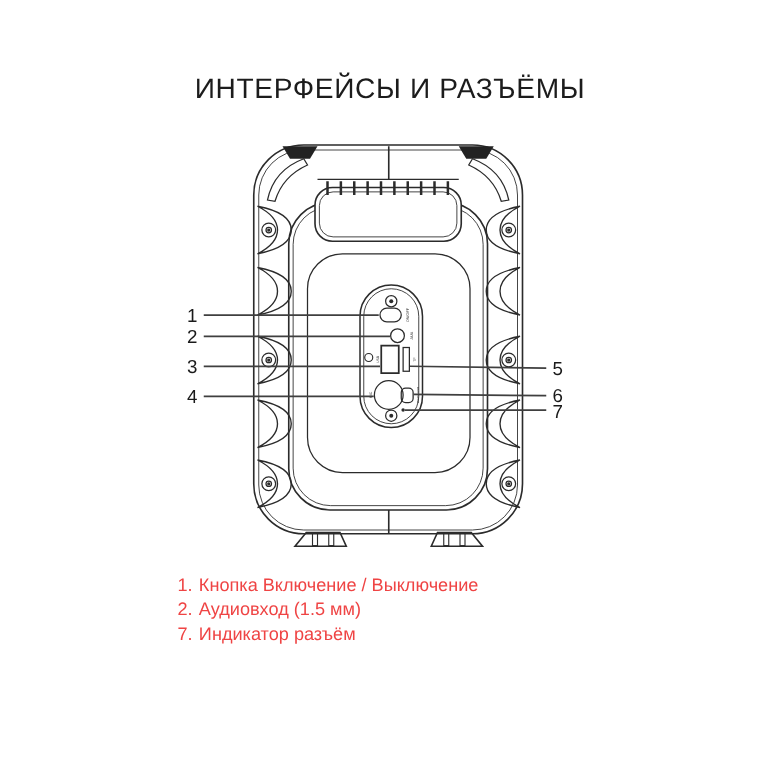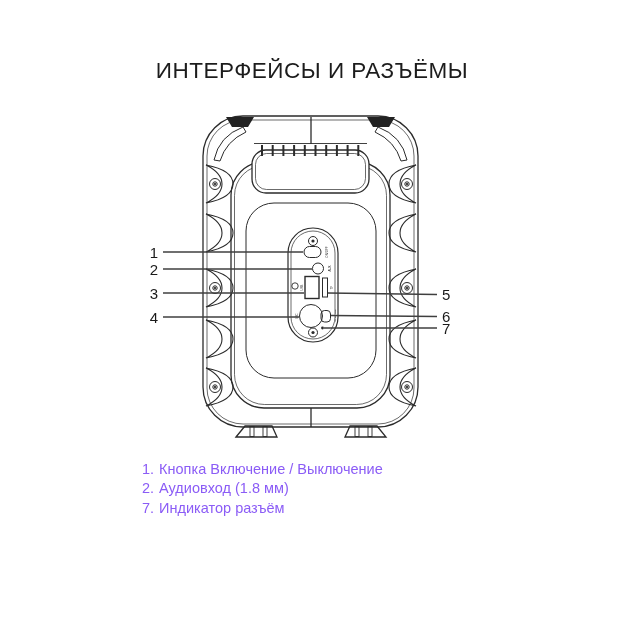--- a/index.html
+++ b/index.html
@@ -7,21 +7,21 @@
     position:relative;width:624px;height:624px;background:#ffffff;
     font-family:"Liberation Sans", sans-serif;color:#1a1a1a;overflow:hidden;
   }
   .title{
     position:absolute;top:36px;left:0;width:624px;text-align:center;
     font-size:22.5px;font-weight:500;letter-spacing:0.5px;color:#1c1c1c;margin-top:22px;
   }
   .diagram-svg{position:absolute;left:0;top:0;width:624px;height:624px;}
   .legend{
     position:absolute;left:142px;top:460px;width:400px;
-    font-size:14.5px;line-height:19.4px;color:#8b5cf6;
+    font-size:14.5px;line-height:19.4px;color:#ef4444;
   }
   .legend-item{white-space:nowrap;}
   .legend-item .num{margin-right:5px;}
   svg text.port-label{
     font-family:"Liberation Sans", sans-serif;fill:#2b2b2b;stroke:none;
   }
   svg text.callout-num{
     font-family:"Liberation Sans", sans-serif;font-size:15px;fill:#1a1a1a;stroke:none;
   }
 </style>
@@ -176,20 +176,20 @@
       <text class="callout-num" x="442" y="321.5" text-anchor="start">6</text>
       <text class="callout-num" x="442" y="334" text-anchor="start">7</text>
     </g>
   </svg>
 
   <div class="legend">
     <div class="legend-item">
       <span class="num">1.</span><span>Кнопка Включение / Выключение</span>
     </div>
     <div class="legend-item">
-      <span class="num">2.</span><span>Аудиовход (1.8 мм)</span>
+      <span class="num">2.</span><span>Аудиовход (1.5 мм)</span>
     </div>
     <div class="legend-item">
       <span class="num">7.</span><span>Индикатор разъём</span>
     </div>
   </div>
 
 </div>
 
 </body></html>

